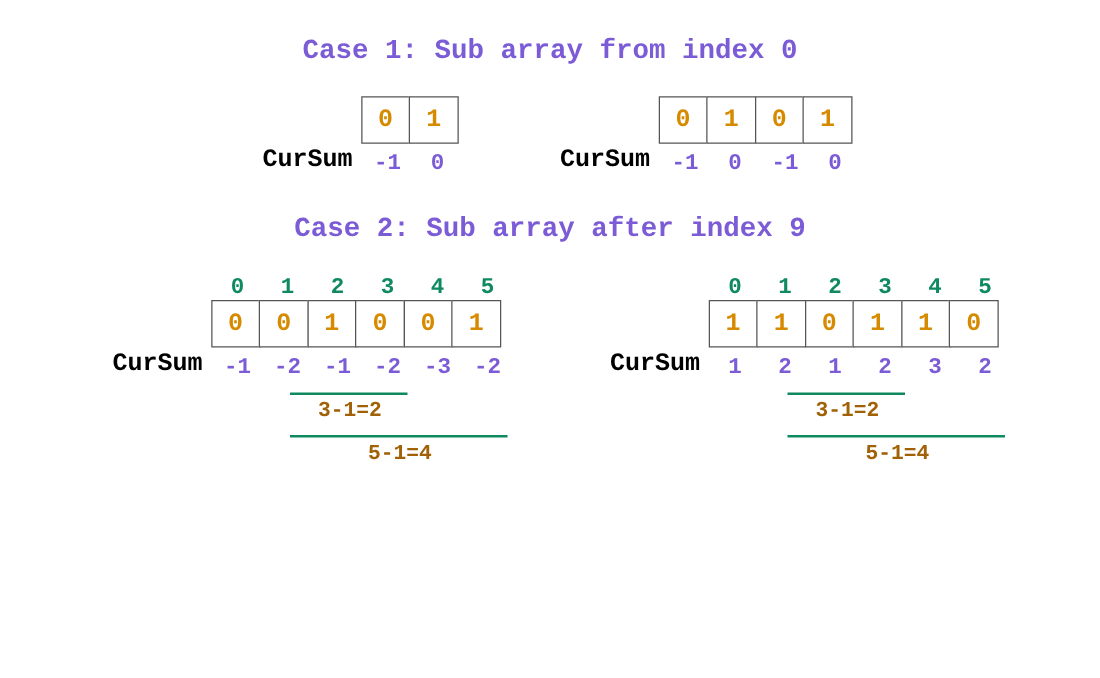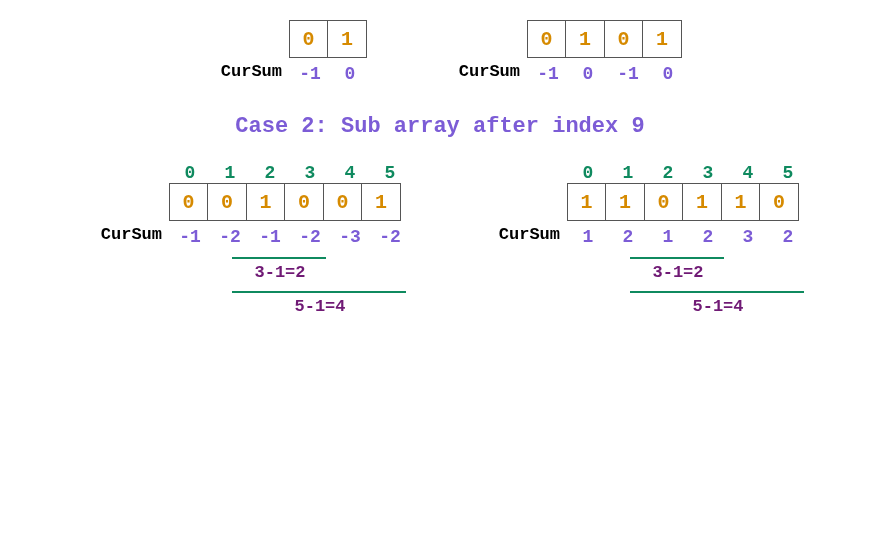--- a/index.html
+++ b/index.html
@@ -22,21 +22,21 @@
     display: flex;
     justify-content: center;
     gap: 60px;
   }
   .example { display: flex; flex-direction: column; align-items: flex-start; }
   .indices, .cells, .sums, .label-row {
     display: flex;
     align-items: center;
   }
   .label {
-    font-size: 17px;
+    font-size: 20px;
     font-weight: bold;
     color: #000;
     width: 90px;
     text-align: right;
     margin-right: 8px;
   }
   .spacer-label { width: 90px; margin-right: 8px; }
   .idx {
     width: 40px;
     text-align: center;
@@ -71,31 +71,32 @@
     height: 70px;
     margin-top: 6px;
   }
   .brk {
     position: absolute;
     border-top: 2px solid #0f8a5f;
     height: 0;
   }
   .brk-lbl {
     position: absolute;
-    color: #701a75;
+    color: #a16207;
     font-size: 17px;
     font-weight: bold;
     width: 80px;
     text-align: center;
   }
 </style>
 </head>
 <body>
 
 <div class="section">
+  <div class="title">Case 1: Sub array from index 0</div>
   <div class="row">
 
     <div class="example">
       <div class="cells">
         <div class="spacer-label"></div>
         <div class="cell">0</div>
         <div class="cell">1</div>
       </div>
       <div class="sums">
         <div class="label">CurSum</div>

